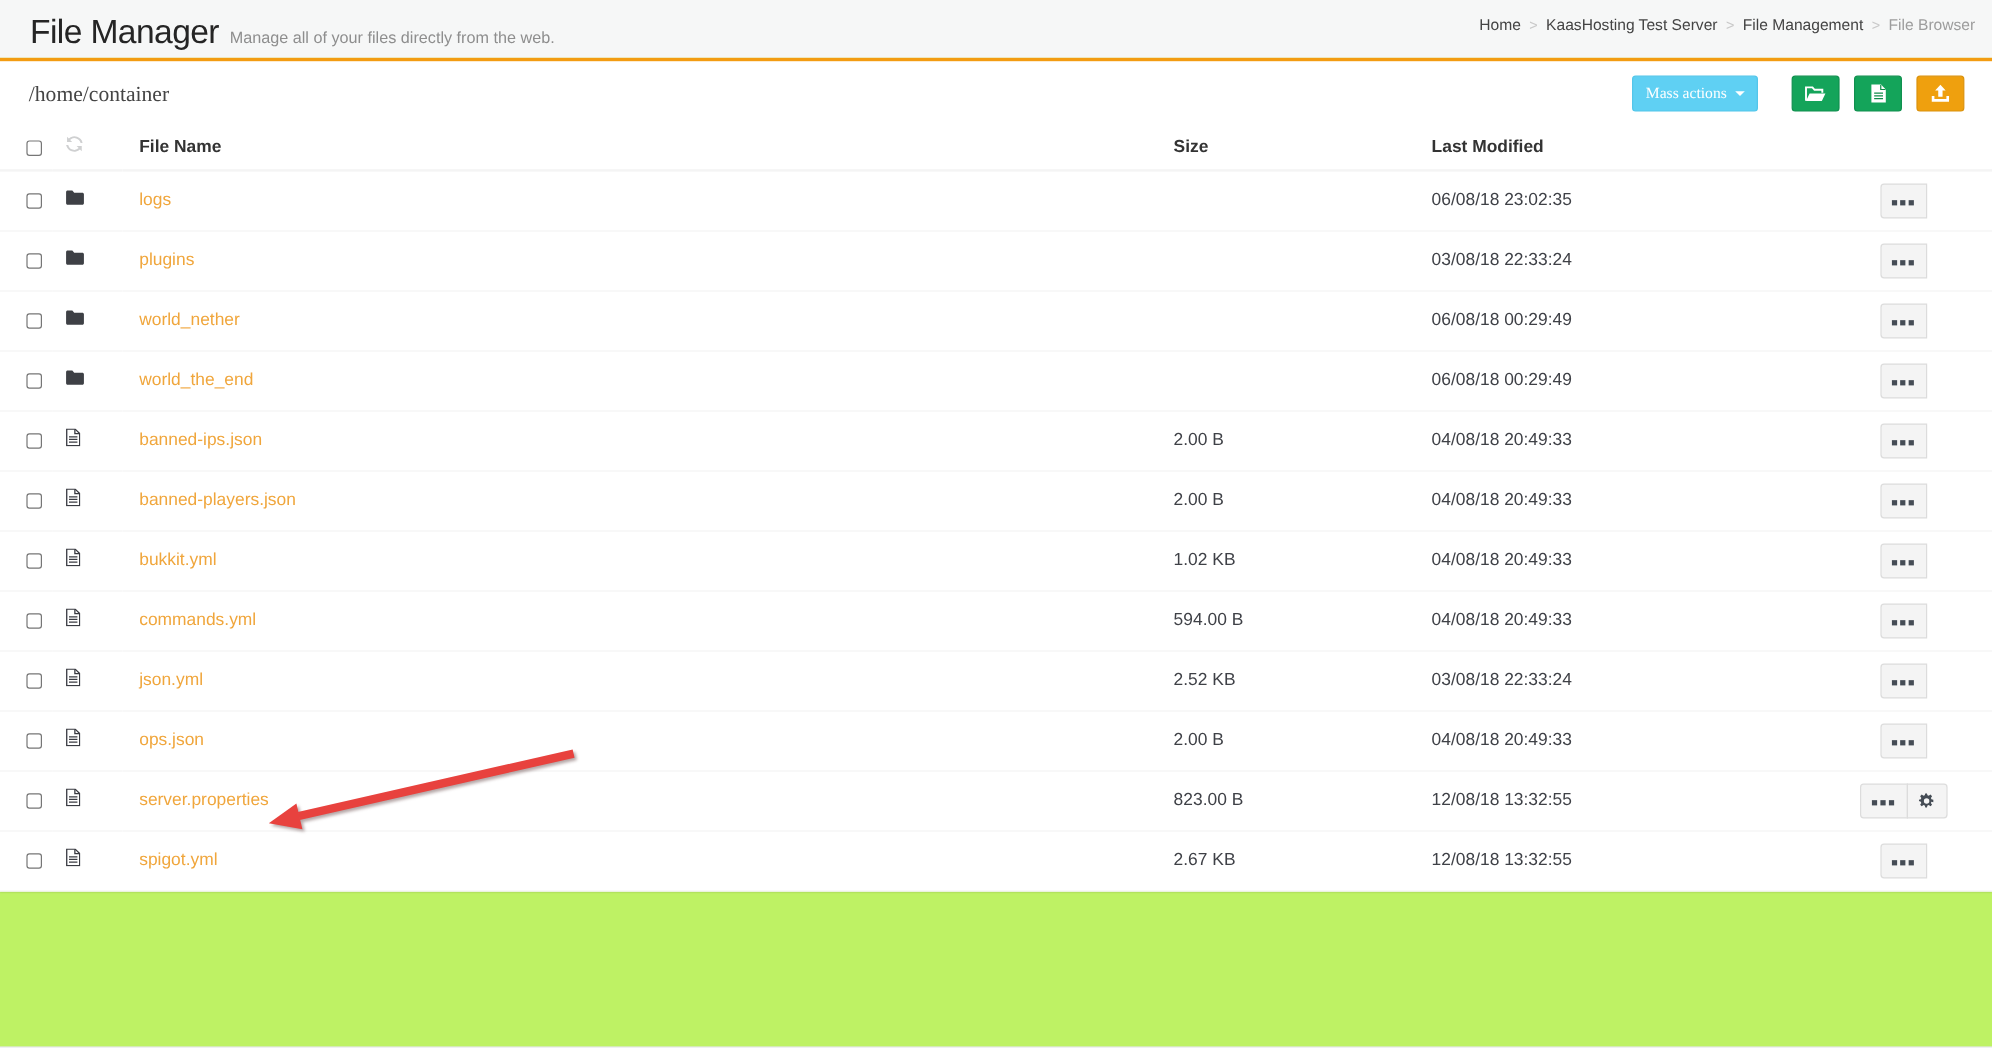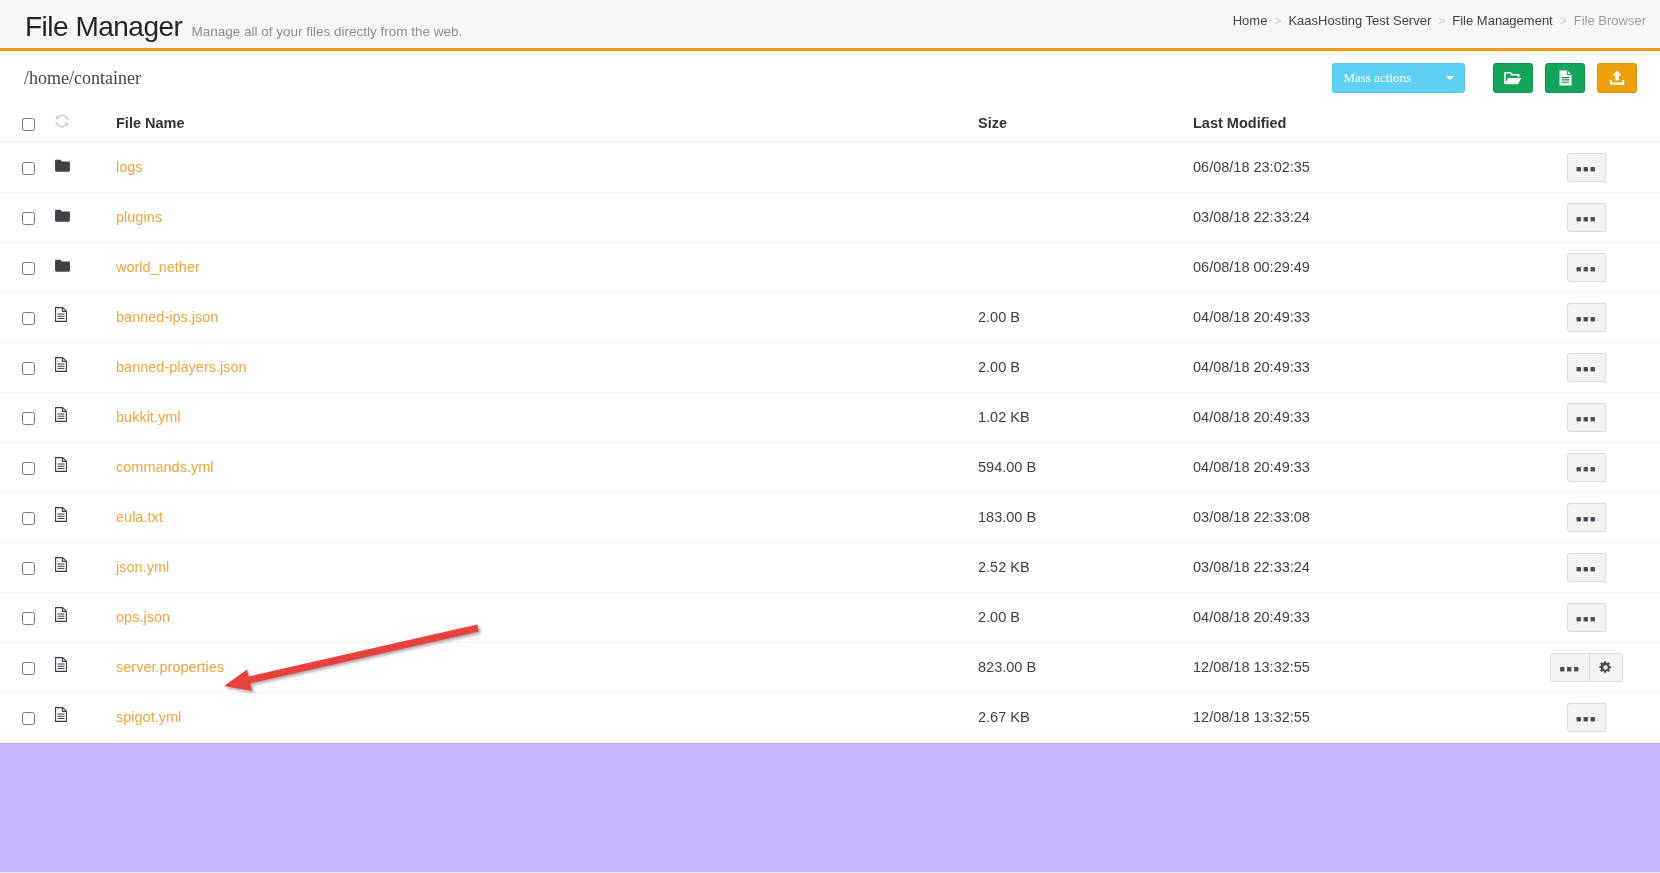--- a/index.html
+++ b/index.html
@@ -2,21 +2,21 @@
 <html><head>
 <meta charset="utf-8">
 <style>
   * { margin:0; padding:0; box-sizing:border-box; }
   html,body { width:1660px; height:873px; }
   body {
     font-family:"Liberation Sans","DejaVu Sans",sans-serif;
     background:#e4e7ea;
     overflow:hidden;
   }
-  .wrapper { position:relative; width:1660px; height:872px; background:#c4b5fd; }
+  .wrapper { position:relative; width:1660px; height:872px; background:#bef264; }
 
   
   .content-header {
     height:48px; background:#f6f7f7;
     display:flex; align-items:baseline; padding:11px 0 0 25px;
     position:relative;
   }
   .page-title { font-size:28px; font-weight:400; color:#252525; letter-spacing:-0.5px; }
   .page-sub { font-size:13.5px; color:#8e8e8e; margin-left:9px; }
   .breadcrumb { position:absolute; right:14px; top:13px; font-size:13px; color:#444;margin-left:43px; }
@@ -34,21 +34,20 @@
     padding:12px 23px 12px 24px;
     font-family:Liberation Serif, serif;
   }
   .path-title { font-size:18px; color:#454545; }
   .toolbar { display:flex; align-items:center; }
   .btn {
     display:inline-flex; align-items:center; justify-content:center;
     height:30px; border:1px solid transparent; border-radius:3px;
     font-family:inherit; font-size:13px; color:#fff; cursor:pointer;
     padding:0 10px;
-    gap:28px;
   }
   .btn-info  { background:#5fd0f3; border-color:#53c6ea; margin-right:16px; }
   .btn-green { background:#14a45a; border-color:#10904f; width:40px; margin-left:12px; }
   .btn-orange{ background:#efa00e; border-color:#db920c; width:40px; margin-left:12px; }
   .caret {
     display:inline-block; width:0; height:0; margin-left:7px;
     border-left:4px solid transparent; border-right:4px solid transparent;
     border-top:4px solid #fff;
   }
 
@@ -220,20 +219,42 @@
         <button class="btn-default">
           <span class="dots">■■■</span>
         </button>
 
       </span>
     </td>
   </tr>
           <tr>
     <td class="checkcol"><input type="checkbox" style=""></td>
     <td class="iconcol">
+      <span class="ic-folder" style="line-height:0">
+        <svg width="15" height="13" viewBox="0 0 16 14">
+                  <path d="M0 2.2C0 1.4.6.8 1.4.8h4.2l1.7 2h7.3c.8 0 1.4.6 1.4 1.4v8c0 .8-.6 1.4-1.4 1.4H1.4C.6 13.6 0 13 0 12.2v-10z" fill="#3e4045"></path>
+                </svg>
+      </span>
+      
+    </td>
+    <td class="namecol"><a class="file-link">world_the_end</a></td>
+    <td class="sizecol"></td>
+    <td class="modcol">06/08/18 00:29:49</td>
+    <td class="actcol">
+      <span class="btn-group">
+        <button class="btn-default">
+          <span class="dots">■■■</span>
+        </button>
+
+      </span>
+    </td>
+  </tr>
+          <tr>
+    <td class="checkcol"><input type="checkbox" style=""></td>
+    <td class="iconcol">
       
       <span class="ic-file" style="line-height:0">
         <svg width="12" height="15" viewBox="0 0 12 15">
           <path d="M.6.6h7l3.8 3.6v10.2H.6z" fill="none" stroke="#3a3b42" stroke-width="1.1"></path>
           <path d="M7.4.8v3.6h3.8" fill="none" stroke="#3a3b42" stroke-width="1.1"></path>
           <path d="M2.5 7h7M2.5 9.2h7M2.5 11.4h7" stroke="#3a3b42" stroke-width="1"></path>
         </svg>
       </span>
     </td>
     <td class="namecol"><a class="file-link">banned-ips.json</a></td>
@@ -304,44 +325,20 @@
         <svg width="12" height="15" viewBox="0 0 12 15">
           <path d="M.6.6h7l3.8 3.6v10.2H.6z" fill="none" stroke="#3a3b42" stroke-width="1.1"></path>
           <path d="M7.4.8v3.6h3.8" fill="none" stroke="#3a3b42" stroke-width="1.1"></path>
           <path d="M2.5 7h7M2.5 9.2h7M2.5 11.4h7" stroke="#3a3b42" stroke-width="1"></path>
         </svg>
       </span>
     </td>
     <td class="namecol"><a class="file-link">commands.yml</a></td>
     <td class="sizecol">594.00 B</td>
     <td class="modcol">04/08/18 20:49:33</td>
-    <td class="actcol">
-      <span class="btn-group">
-        <button class="btn-default">
-          <span class="dots">■■■</span>
-        </button>
-
-      </span>
-    </td>
-  </tr>
-          <tr>
-    <td class="checkcol"><input type="checkbox" style=""></td>
-    <td class="iconcol">
-      
-      <span class="ic-file" style="line-height:0">
-        <svg width="12" height="15" viewBox="0 0 12 15">
-          <path d="M.6.6h7l3.8 3.6v10.2H.6z" fill="none" stroke="#3a3b42" stroke-width="1.1"></path>
-          <path d="M7.4.8v3.6h3.8" fill="none" stroke="#3a3b42" stroke-width="1.1"></path>
-          <path d="M2.5 7h7M2.5 9.2h7M2.5 11.4h7" stroke="#3a3b42" stroke-width="1"></path>
-        </svg>
-      </span>
-    </td>
-    <td class="namecol"><a class="file-link">eula.txt</a></td>
-    <td class="sizecol">183.00 B</td>
-    <td class="modcol">03/08/18 22:33:08</td>
     <td class="actcol">
       <span class="btn-group">
         <button class="btn-default">
           <span class="dots">■■■</span>
         </button>
 
       </span>
     </td>
   </tr>
           <tr>

